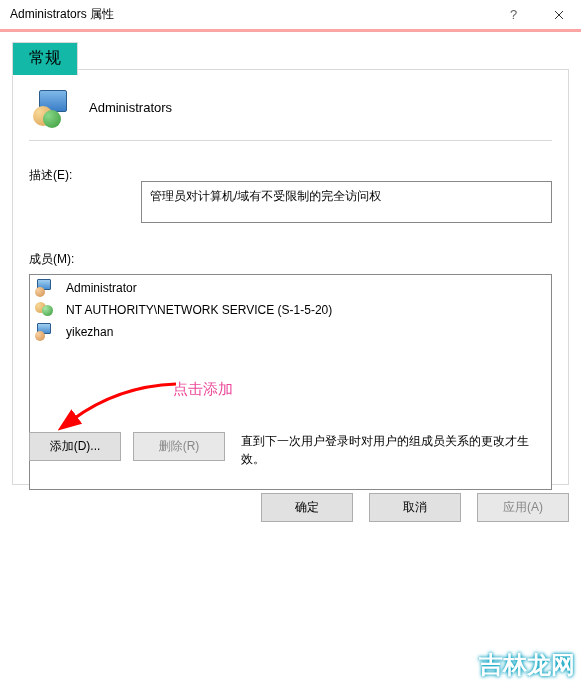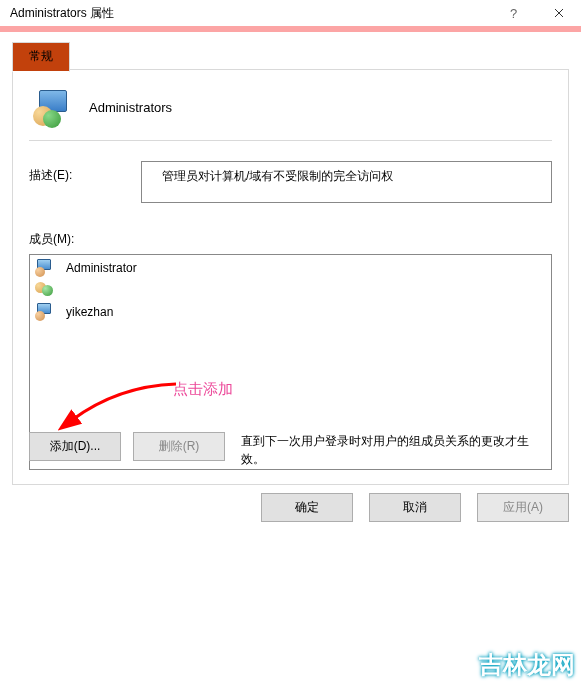--- a/index.html
+++ b/index.html
@@ -10,43 +10,43 @@
   width: 581px;
   height: 687px;
   position: relative;
   overflow: hidden;
 }
 .titlebar {
   height: 32px;
   display: flex;
   align-items: center;
   padding-left: 10px;
-  border-bottom: 6px solid #fca5a5;
+  border-bottom: 3px solid #fca5a5;
   background: #fff;
 }
 .titlebar-title { flex: 1; color: #000; font-size: 12px; }
 .titlebar-btn {
   width: 45px; height: 32px;
   display: flex; align-items: center; justify-content: center;
   color: #666; font-size: 13px;
 }
 .tabs-area {
   margin: 10px 12px 0 12px;
   position: relative;
   height: 28px;
 }
 .tab {
   display: inline-block;
   padding: 5px 16px 6px 16px;
   border: 1px solid #d9d9d9;
   border-bottom: 1px solid #fff;
-  background: #c2410c;
+  background: #14b8a6;
   position: relative;
   z-index: 2;
-  font-size: 12px;
+  font-size: 16px;
 }
 .tab-panel {
   margin: 0 12px 8px 12px;
   border: 1px solid #d9d9d9;
   padding: 14px 16px 16px 16px;
   margin-top: -1px;
   height: 416px;
   position: relative;
 }
 .header-row {
@@ -77,23 +77,24 @@
 .form-row {
   display: flex;
   align-items: flex-start;
   gap: 2px;
   margin-bottom: 28px;
 }
 .label-col { width: 110px; padding-top: 6px; }
 .desc-box {
   flex: 1;
   border: 1px solid #888;
-  padding: 6px 20px;
+  padding: 6px 8px;
   height: 42px;
   background: #fff;
+  margin-top: 20px;
 }
 .members-label { margin-bottom: 6px; margin-top: 12px; }
 .members-list {
   border: 1px solid #888;
   height: 216px;
   overflow: auto;
   padding: 2px;
   background: #fff;
 }
 .member-item {
@@ -216,20 +217,21 @@
           <div class="screen2"></div>
           <div class="head"></div>
         </span>
         <span>Administrator</span>
       </div>
       <div class="member-item">
         <span class="user-icon multi">
           <div class="h1"></div>
           <div class="h2"></div>
         </span>
+        <span>NT AUTHORITY\NETWORK SERVICE (S-1-5-20)</span>
       </div>
       <div class="member-item">
         <span class="user-icon single">
           <div class="screen2"></div>
           <div class="head"></div>
         </span>
         <span>yikezhan</span>
       </div>
     </div>
 

